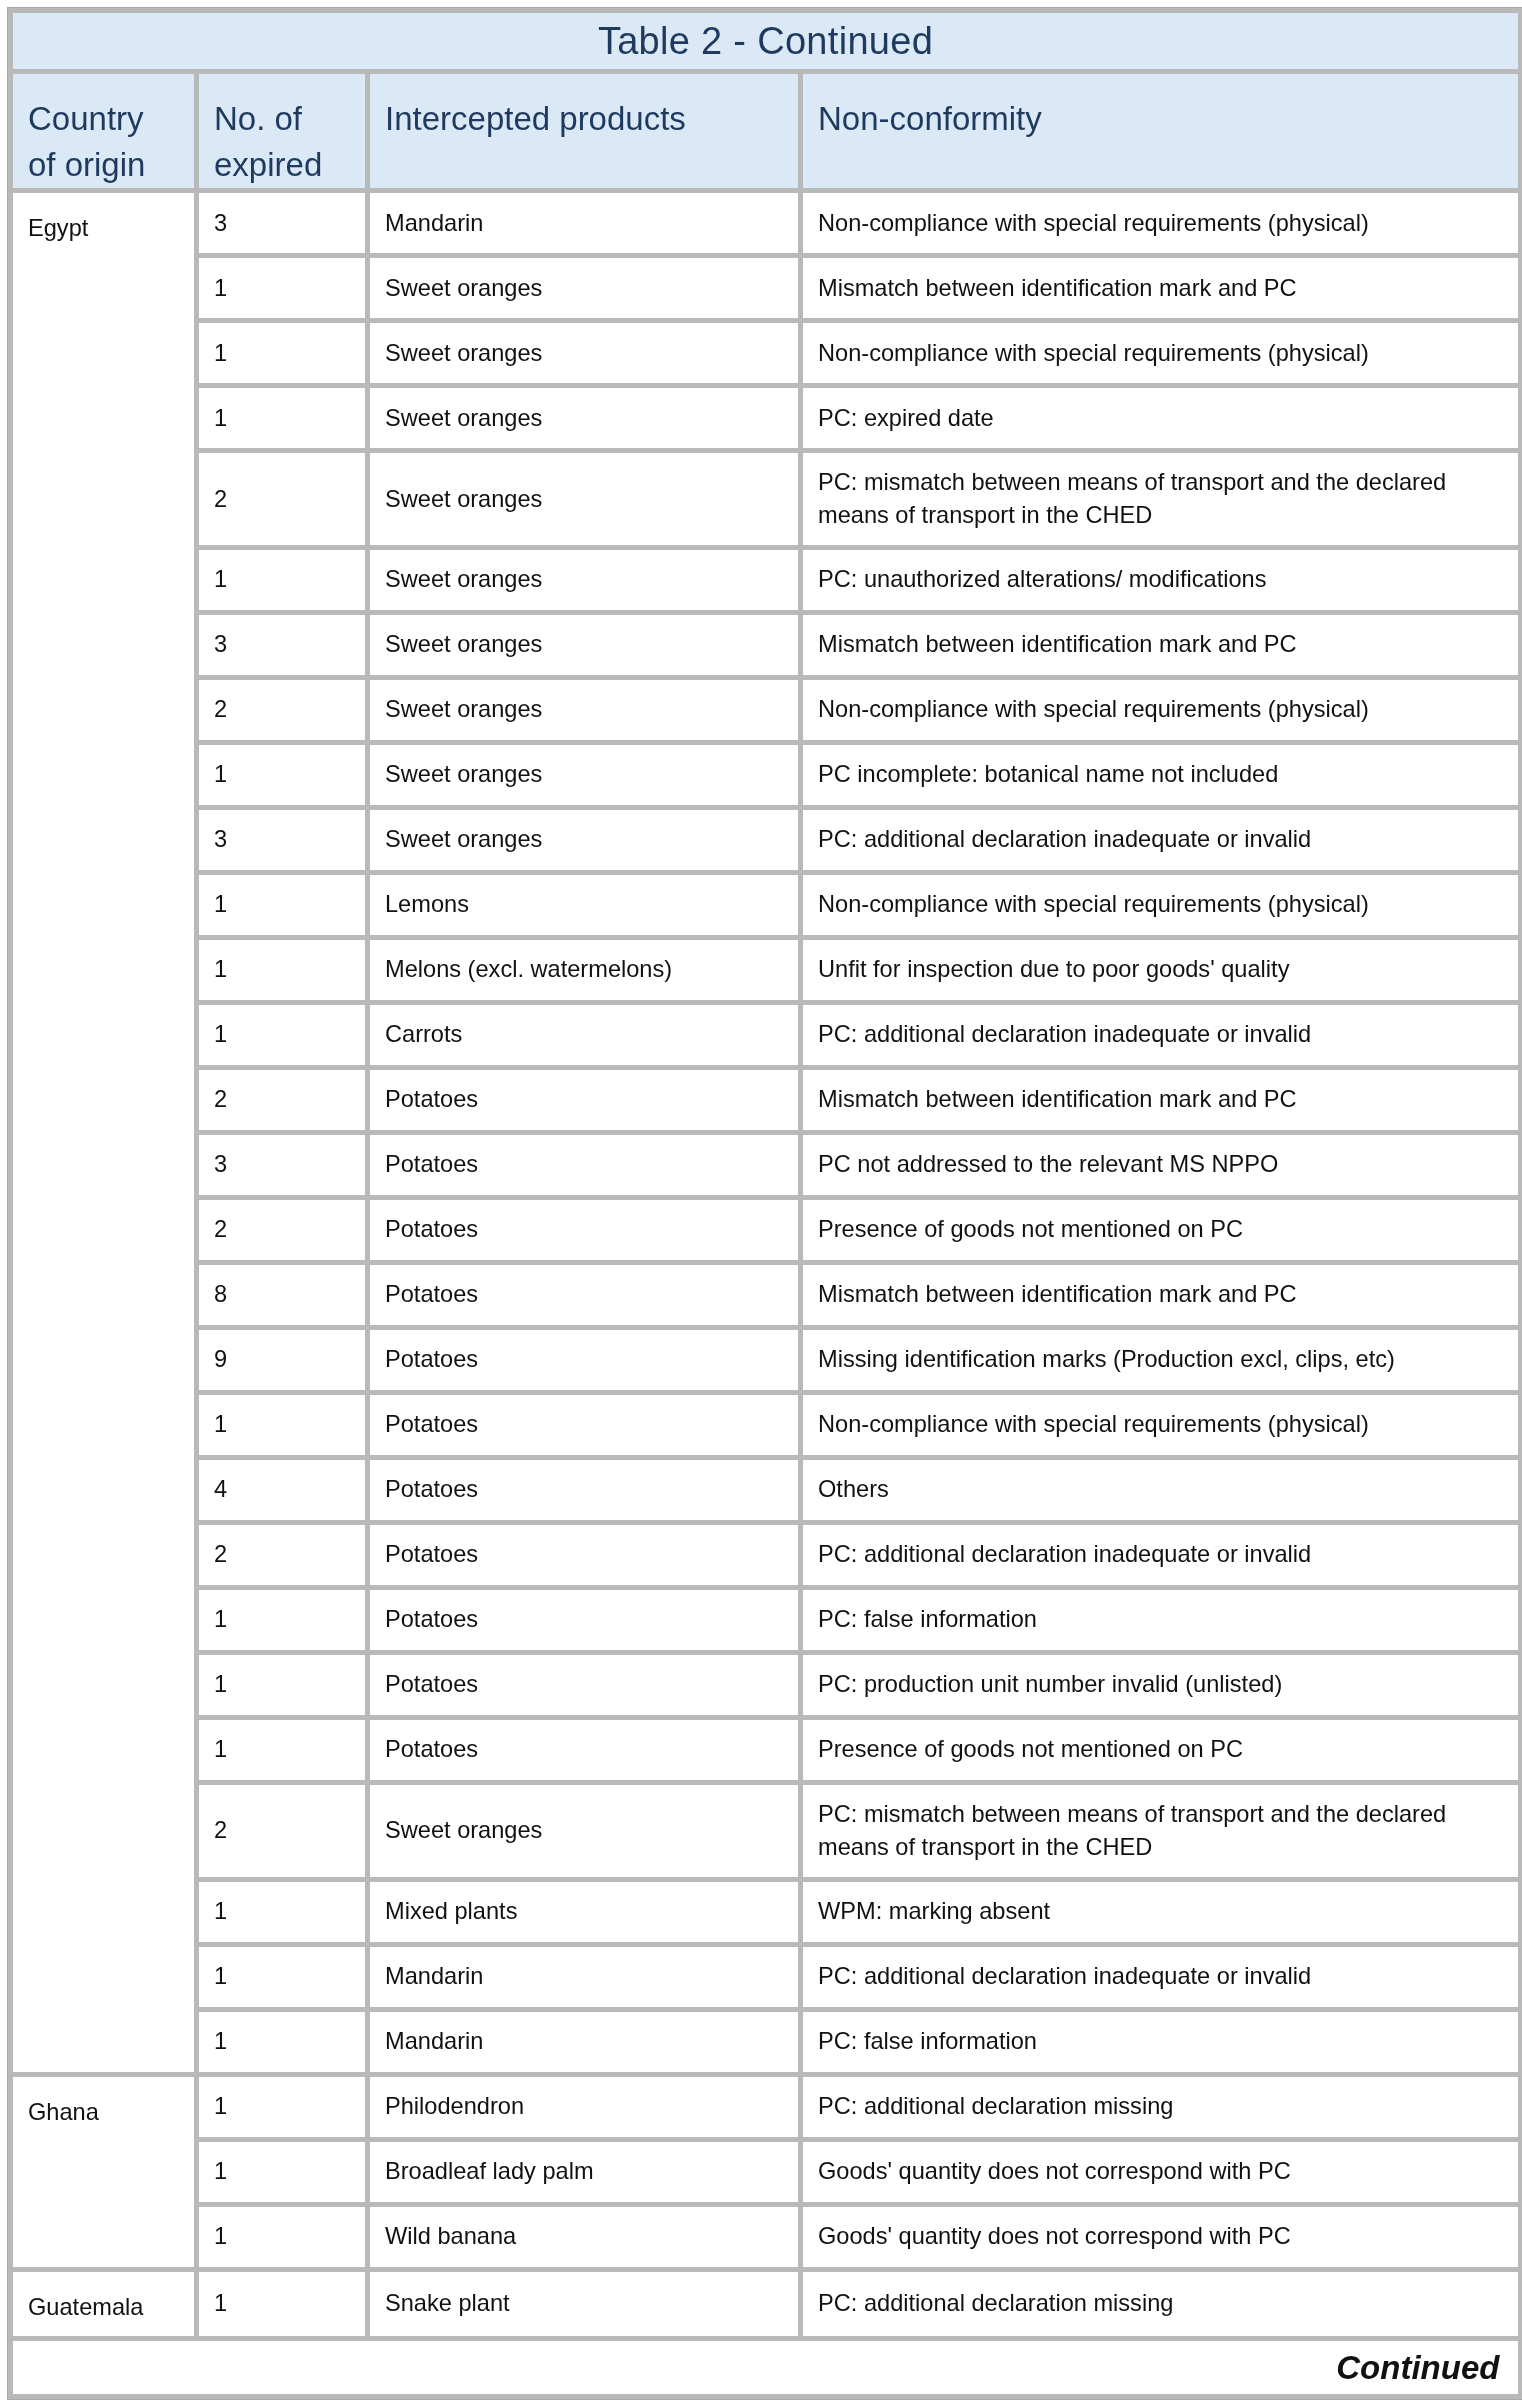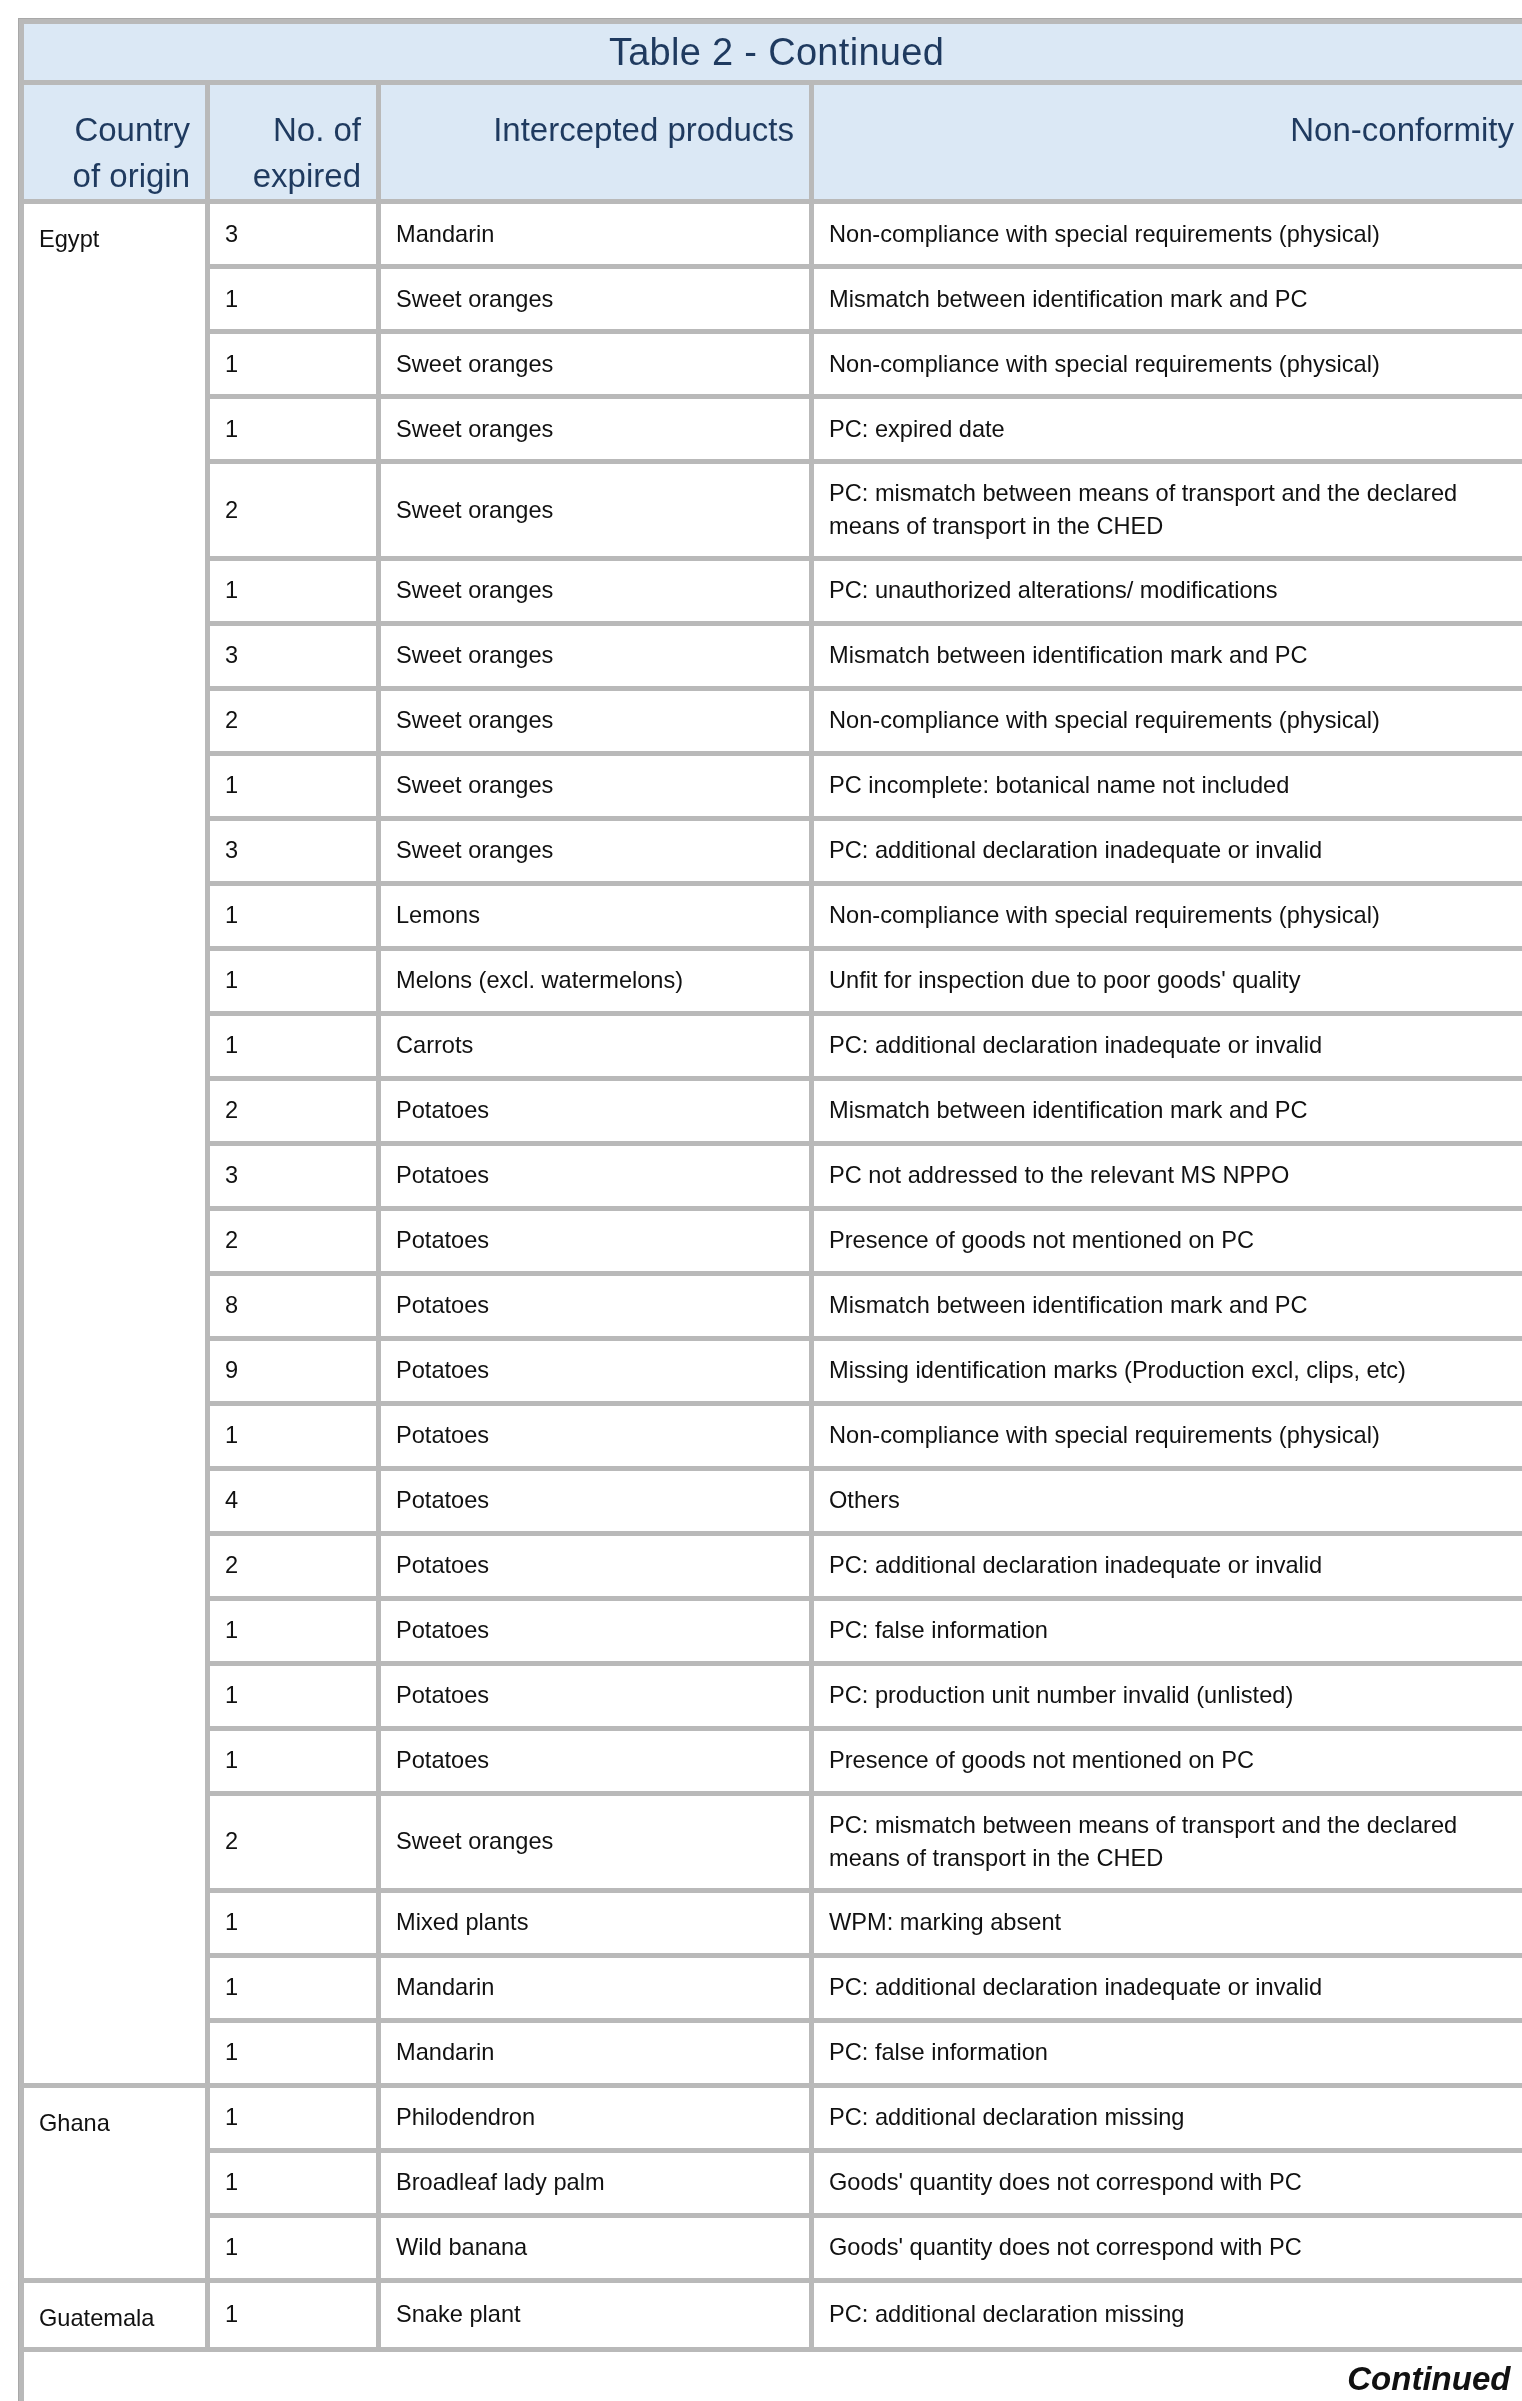--- a/index.html
+++ b/index.html
@@ -5,21 +5,21 @@
   html, body {
     margin: 0;
     padding: 0;
     background: #ffffff;
     font-family: "Liberation Sans", "DejaVu Sans", sans-serif;
   }
   .page {
     width: 1522px;
     height: 2401px;
     box-sizing: border-box;
-    padding: 18px;
+    padding: 7px;
     background: #ffffff;
     overflow: hidden;
   }
   table.data-table {
     width: 1517px;
     table-layout: fixed;
     border-collapse: separate;
     border-spacing: 5.6px;
     background: var(--grid, #b9b9b9);
     border: 1.9px solid #a8a8a8;
@@ -36,21 +36,21 @@
     text-align: center;
     vertical-align: middle;
     height: 56px;
     letter-spacing: 0.3px;
   }
   .header-cell {
     background: var(--header-bg, #dbe8f5);
     color: var(--header-text, #1f3a5f);
     font-size: 33px;
     font-weight: 400;
-    text-align: right;
+    text-align: left;
     vertical-align: top;
     padding: 22px 15px 0 15px;
     height: 94px;
     line-height: 1.4;
     margin-top: 20px;
   }
   .cell {
     background: var(--body-bg, #ffffff);
     color: var(--body-text, #111111);
     font-size: 23.6px;

